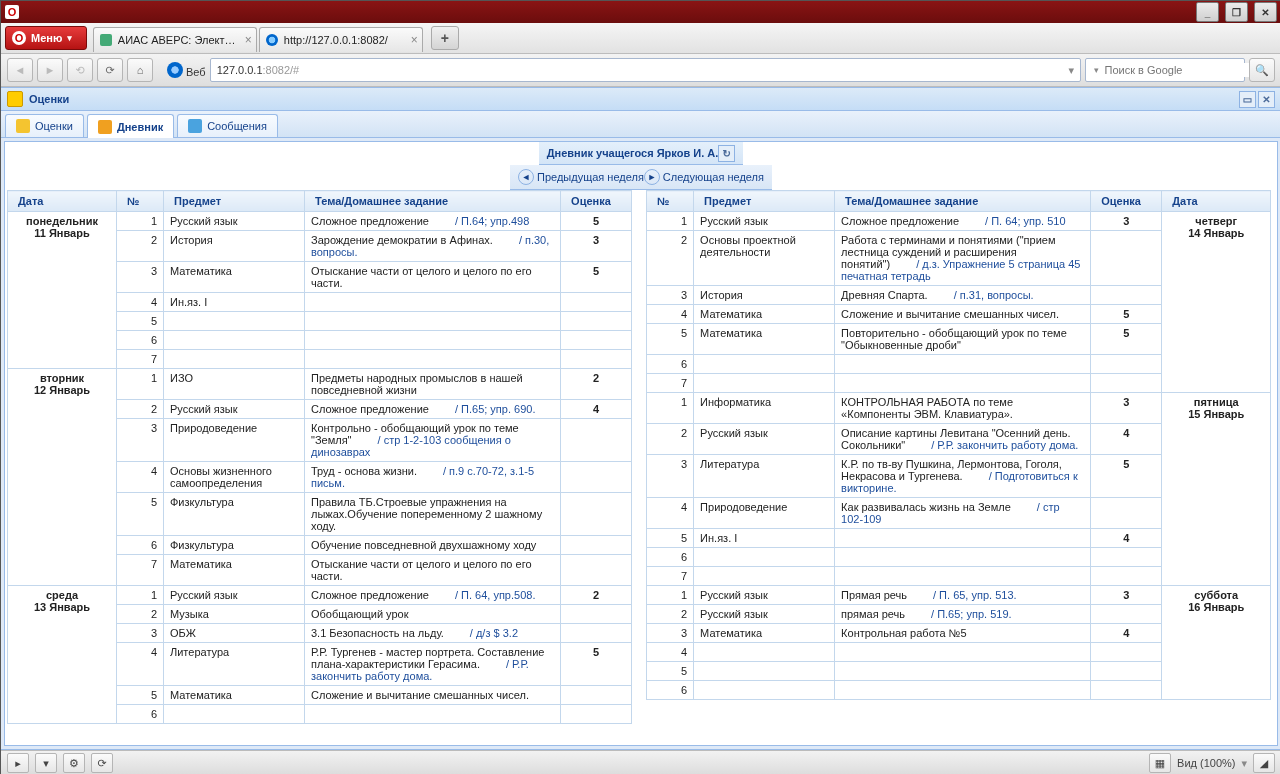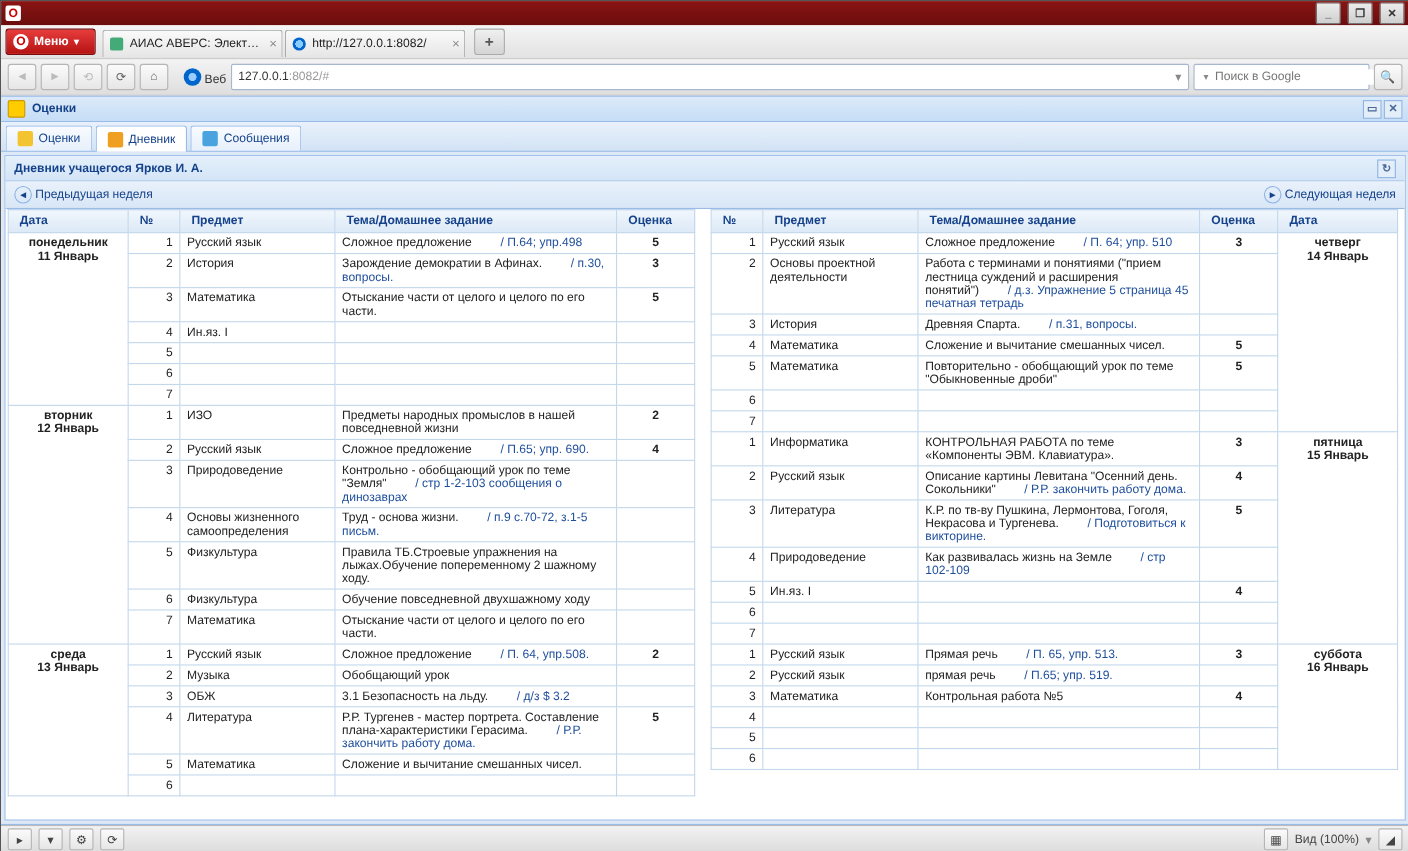--- a/index.html
+++ b/index.html
@@ -34,23 +34,23 @@
   .gico{width:14px;height:14px;background:linear-gradient(135deg,#4285f4 0 25%,#ea4335 0 50%,#fbbc05 0 75%,#34a853 0 100%);border-radius:2px;}
   .search-wrap input{border:none;outline:none;flex:1;font-size:11px;}
   
   .app-area{flex:1;background:#dee9f7;display:flex;flex-direction:column;border:1px solid #99bbe8;border-left:none;border-right:none;overflow:hidden;}
   .panel-header{height:22px;background:linear-gradient(#dceaf8,#c5ddf6);border-bottom:1px solid #99bbe8;display:flex;align-items:center;padding:0 6px;color:#15428b;font-weight:bold;gap:6px;}
   .panel-header .ico{width:14px;height:14px;background:#ffcc00;border:1px solid #cc9900;border-radius:2px;}
   .panel-header .tools{margin-left:auto;display:flex;gap:2px;}
   .tool{width:15px;height:15px;border:1px solid #8db2e3;background:#e4eef9;display:flex;align-items:center;justify-content:center;color:#4a6a99;font-size:10px;}
   .tabs{height:26px;background:linear-gradient(#e9f1fb,#d2e3f5);display:flex;align-items:flex-end;border-bottom:1px solid #99bbe8;padding-left:4px;}
   .atab{height:22px;border:1px solid #99bbe8;border-bottom:none;background:linear-gradient(#f8fbff,#e7f0fb);border-radius:3px 3px 0 0;display:flex;align-items:center;gap:5px;padding:0 10px;color:#15428b;margin-right:3px;}
-  .atab.active{background:#fff;height:23px;margin-bottom:-1px;font-weight:normal;}
+  .atab.active{background:#fff;height:23px;margin-bottom:-1px;font-weight:bold;}
   .atab .ti{width:14px;height:14px;border-radius:2px;}
-  .sub-panel{flex:1;margin:3px;background:#fff;border:1px solid #99bbe8;display:flex;flex-direction:column;overflow:hidden;}
+  .sub-panel{flex:1;margin:3px;background:#fff;border:1px solid #99bbe8;display:flex;flex-direction:column;overflow:hidden;align-items:center;}
   .sub-head{height:22px;background:linear-gradient(#e4f0fb,#d4e5f7);border-bottom:1px solid #99bbe8;display:flex;align-items:center;padding:0 8px;color:#15428b;font-weight:bold;}
   .sub-head .tools{margin-left:auto;}
   .week-nav{height:24px;background:linear-gradient(#e9f1fb,#d8e6f6);border-bottom:1px solid #99bbe8;display:flex;align-items:center;padding:0 8px;color:#15428b;}
   .week-nav a{color:#15428b;text-decoration:none;display:flex;align-items:center;gap:3px;}
   .week-nav .arrow{display:inline-flex;width:14px;height:14px;border:1px solid #8db2e3;border-radius:50%;align-items:center;justify-content:center;font-size:9px;}
   .grid-wrap{flex:1;overflow:auto;}
   .diary{display:flex;gap:14px;padding:0 2px;}
   .day-table{border-collapse:collapse;width:100%;}
   .day-table th{background:linear-gradient(#f0f6fc,#dce9f7);border:1px solid #c3d7ec;color:#15428b;font-weight:bold;padding:4px 10px;text-align:left;white-space:nowrap;}
   .day-table td{border:1px solid #c3d7ec;padding:3px 6px;vertical-align:top;color:#222;}

